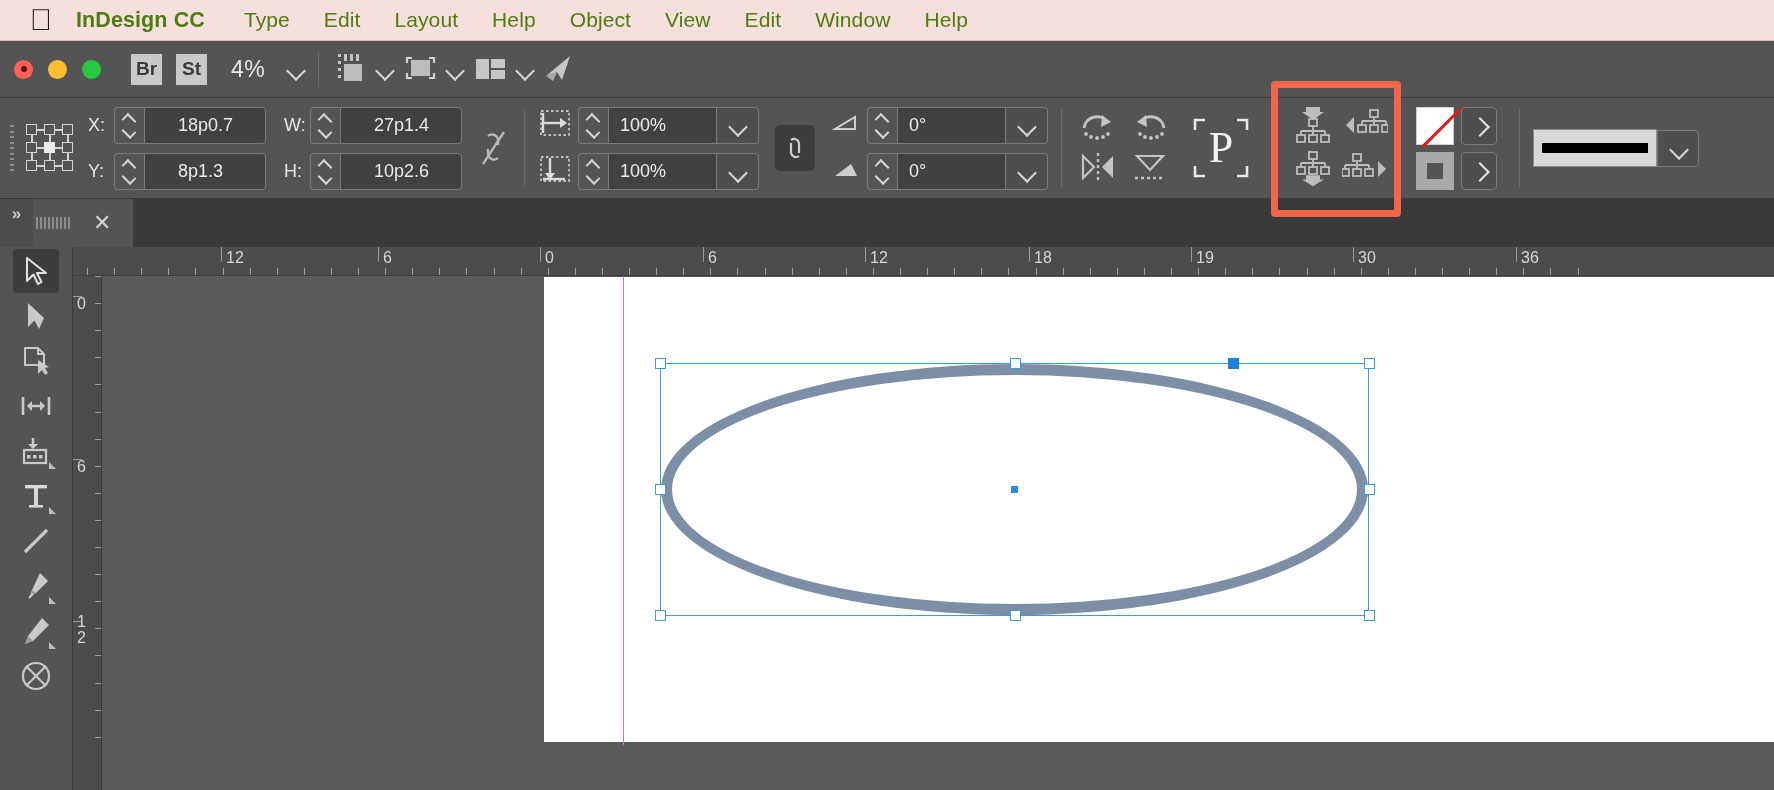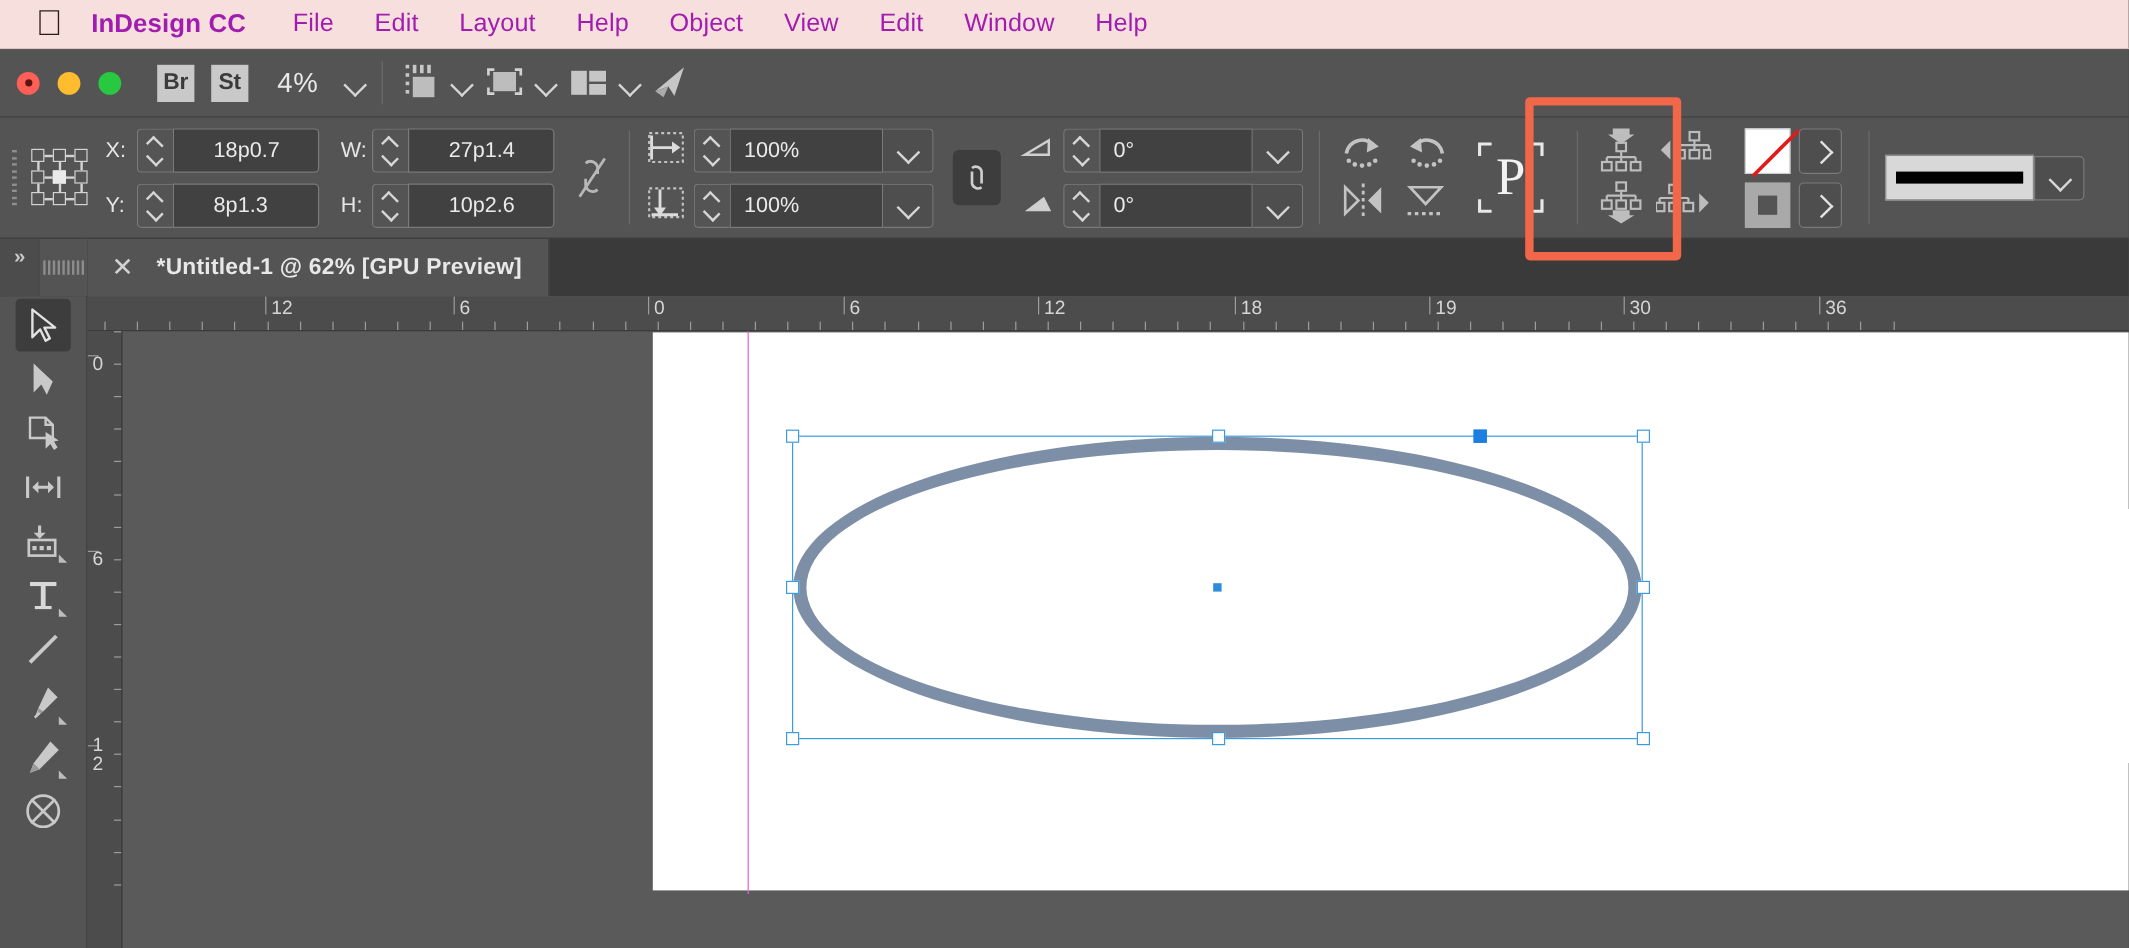--- a/index.html
+++ b/index.html
@@ -4,21 +4,21 @@
 <style>
   * { box-sizing: border-box; margin:0; padding:0; }
   html,body { width:1774px; height:790px; overflow:hidden; background:#4a4a4a;
     font-family:"Liberation Sans", sans-serif; -webkit-font-smoothing:antialiased; }
 
   
   .menubar { height:41px; background:#f6dfdc; display:flex; align-items:center;
     padding-left:28px; gap:0px; border-bottom:1px solid #d9c2bf; }
   .apple-logo { width:26px; height:30px; display:flex; align-items:center; justify-content:center;
     font-size:30px; color:#2b1a18; line-height:1; margin-right:22px; }
-  .menu-item { font-size:21px; color:#a21caf; padding:0 17px; letter-spacing:0.1px; cursor:default; }
+  .menu-item { font-size:21px; color:#4d7c0f; padding:0 17px; letter-spacing:0.1px; cursor:default; }
   .menu-item.app { font-weight:bold; font-size:21.5px; padding-left:0; padding-right:22px;}
 
   
   .titlebar { height:57px; background:#545454; display:flex; align-items:center;
     padding-left:14px; border-bottom:1px solid #3c3c3c; position:relative; }
   .lights { display:flex; gap:15px; align-items:center; margin-right:30px; }
   .light { width:19px; height:19px; border-radius:50%; }
   .light.red { background:#ff5f57; display:flex;align-items:center;justify-content:center;}
   .light.red::after{content:"";width:6px;height:6px;border-radius:50%;background:#5c1410;}
   .light.yellow { background:#febc2e; }
@@ -52,21 +52,21 @@
   .spinner { width:30px; height:37px; border:1px solid #7a7a7a; border-right:none;
     border-radius:4px 0 0 4px; background:#545454; position:relative; }
   .spinner .up, .spinner .dn { position:absolute; left:8px; width:12px; height:9px; }
   .spinner .up { top:8px; border-left:2.2px solid #d6d6d6; border-top:2.2px solid #d6d6d6;
      transform:rotate(45deg); }
   .spinner .dn { top:19px; border-right:2.2px solid #d6d6d6; border-bottom:2.2px solid #d6d6d6;
      transform:rotate(45deg); }
   .tfield { height:37px; background:#414141; border:1px solid #7a7a7a; border-radius:0 4px 4px 0;
     color:#eaeaea; font-size:18px; display:flex; align-items:center; padding-left:11px; }
   .tfield.w120 { width:122px;padding-left:33px; }
-  .tfield.w100 { width:128px; }
+  .tfield.w100 { width:109px; }
   .ddbtn { width:42px; height:37px; border:1px solid #7a7a7a; border-left:none; border-radius:0 4px 4px 0;
     background:#4e4e4e; position:relative; }
   .ddbtn::after { content:""; position:absolute; left:14px; top:12px; width:12px; height:12px;
     border-right:2.4px solid #d6d6d6; border-bottom:2.4px solid #d6d6d6; transform:rotate(45deg); }
   .tfield.joined { border-radius:0; }
   .vsep { width:1px; height:78px; background:#6b6b6b; margin:0 13px; }
 
   .chainbtn { width:35px; height:44px; position:relative; }
   .sqbtn-dark { width:40px; height:46px; background:#3d3d3d; border-radius:5px;
     display:flex; align-items:center; justify-content:center; }
@@ -140,21 +140,21 @@
   .handle.solid { background:#1d7fe0; border-color:#1d7fe0; }
   .centerdot { position:absolute; width:7px; height:7px; background:#2e8bdc; }
   .ellipse { position:absolute; border-radius:50%; border:11px solid #7d8fa6; }
 </style>
 </head>
 <body>
 
 <div class="menubar">
   <div class="apple-logo"></div>
   <div class="menu-item app">InDesign CC</div>
-  <div class="menu-item">File</div>
+  <div class="menu-item">Type</div>
   <div class="menu-item">Edit</div>
   <div class="menu-item">Layout</div>
   <div class="menu-item">Help</div>
   <div class="menu-item">Object</div>
   <div class="menu-item">View</div>
   <div class="menu-item">Edit</div>
   <div class="menu-item">Window</div>
   <div class="menu-item">Help</div>
 </div>
 
@@ -532,21 +532,20 @@
         <i></i>
         <i></i>
         <i></i>
         <i></i>
         <i></i>
         <i></i>
       </div>
   </div>
   <div class="doctab">
     <div class="closeX">✕</div>
-    <div class="tabtitle">*Untitled-1 @ 62% [GPU Preview]</div>
   </div>
 </div>
 
 <div class="workspace">
 
   <div class="toolbar">
     <div class="tool active">
       <svg width="30" height="32" viewBox="0 0 30 32">
         <path d="M6 3 L6 26 L12.5 19.5 L17 29 L20.5 27 L16 18 L25 18 Z" fill="none" stroke="#e2e2e2" stroke-width="2" stroke-linejoin="round"></path>
       </svg>

